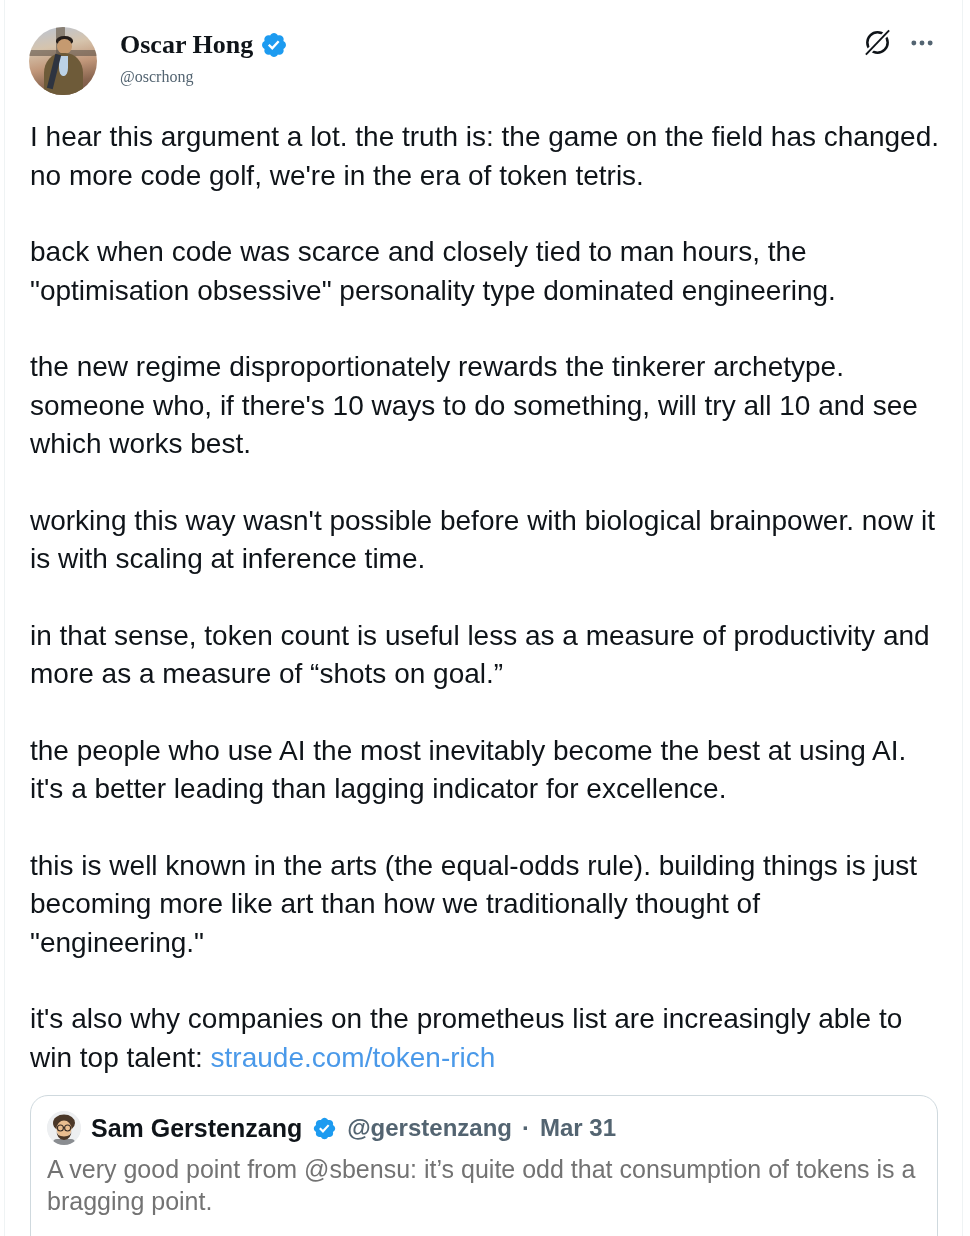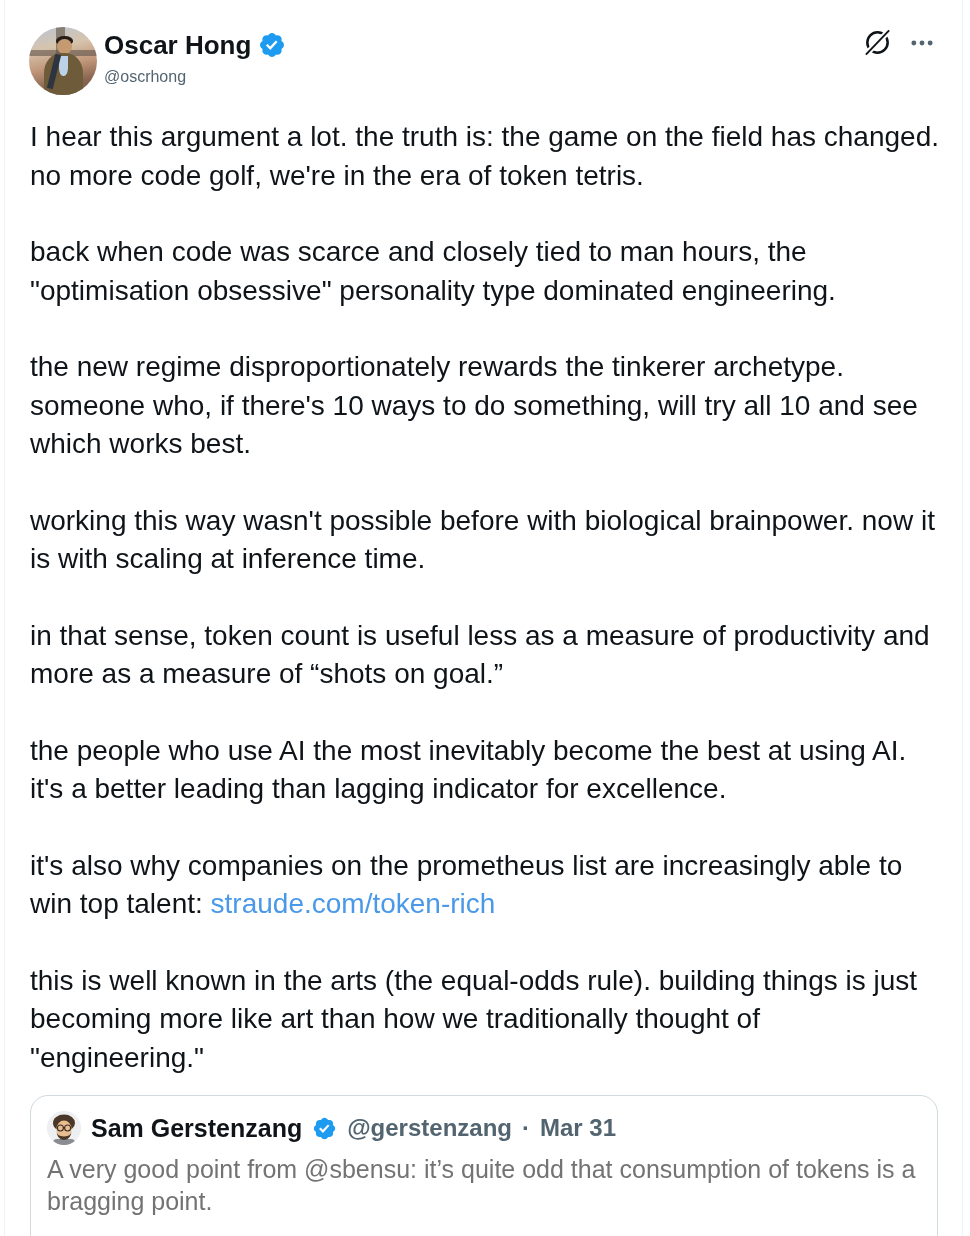--- a/index.html
+++ b/index.html
@@ -18,21 +18,21 @@
     background:linear-gradient(168deg,#b9c4d5 0%,#d6c4ad 30%,#c1977a 55%,#8a6650 78%,#6e5242 100%);
   }
   .avatar .post{position:absolute;left:40%;top:0;width:13%;height:58%;background:#7d7264;opacity:.85;}
   .avatar .band{position:absolute;left:0;top:34%;width:100%;height:9%;background:#5f544a;opacity:.6;}
   .avatar .head{position:absolute;left:41%;top:17%;width:22%;height:23%;border-radius:50%;background:#c59a70;}
   .avatar .hair{position:absolute;left:40%;top:13%;width:24%;height:14%;border-radius:50% 50% 40% 40%;background:#241d1a;}
   .avatar .jacket{position:absolute;left:22%;top:38%;width:58%;height:65%;border-radius:45% 45% 0 0;background:#6e5b39;}
   .avatar .shirt{position:absolute;left:44%;top:42%;width:14%;height:30%;background:#bcd2e6;border-radius:0 0 40% 40%;}
   .avatar .strap{position:absolute;left:33%;top:40%;width:9%;height:52%;background:#2e3440;transform:rotate(14deg);}
 
-  .id-block{position:absolute;left:104px;top:30px;}
+  .id-block{position:absolute;left:120px;top:30px;font-family:Liberation Serif, serif;}
   .name-row{display:flex;align-items:center;gap:7px;}
   .name{font-size:26px;font-weight:700;line-height:30px;color:#0f1419;cursor:pointer;}
   .badge{flex:0 0 auto;}
   .handle{font-size:16px;line-height:28px;color:#536471;margin-top:3px;cursor:pointer;}
 
   .actions{position:absolute;top:27px;right:34px;display:flex;align-items:center;gap:15px;}
   .icon-btn{border:none;background:none;padding:0;margin:0;cursor:pointer;display:flex;align-items:center;}
 
   
   .tweet-body{position:absolute;left:30px;top:112px;width:911px;}
@@ -94,22 +94,22 @@
   </button>
 </div>
 
 <div class="tweet-body">
   <p>I hear this argument a lot. the truth is: the game on the field has changed. no more code golf, we're in the era of token tetris.</p>
   <p>back when code was scarce and closely tied to man hours, the "optimisation obsessive" personality type dominated engineering.</p>
   <p>the new regime disproportionately rewards the tinkerer archetype. someone who, if there's 10 ways to do something, will try all 10 and see which works best.</p>
   <p>working this way wasn't possible before with biological brainpower. now it is with scaling at inference time.</p>
   <p>in that sense, token count is useful less as a measure of productivity and more as a measure of “shots on goal.”</p>
   <p>the people who use AI the most inevitably become the best at using AI. it's a better leading than lagging indicator for excellence.</p>
+  <p>this is well known in the arts (the equal-odds rule). building things is just becoming more like art than how we traditionally thought of "engineering."</p>
   <p><span>it's also why companies on the prometheus list are increasingly able to win top talent: </span><a class="tweet-link">straude.com/token-rich</a></p>
-  <p>this is well known in the arts (the equal-odds rule). building things is just becoming more like art than how we traditionally thought of "engineering."</p>
 </div>
 
 <div class="quote-card">
   <div class="q-header">
     <div class="q-avatar">
       <svg width="34" height="34" viewBox="0 0 34 34">
         <circle cx="17" cy="17" r="17" fill="#edeff1"></circle>
         <rect x="6" y="28" width="22" height="8" rx="4" fill="#8a8d91"></rect>
         <ellipse cx="17" cy="12" rx="11" ry="8.5" fill="#4a3728"></ellipse>
         <ellipse cx="17" cy="18" rx="7.5" ry="8.5" fill="#e9bd8f"></ellipse>

